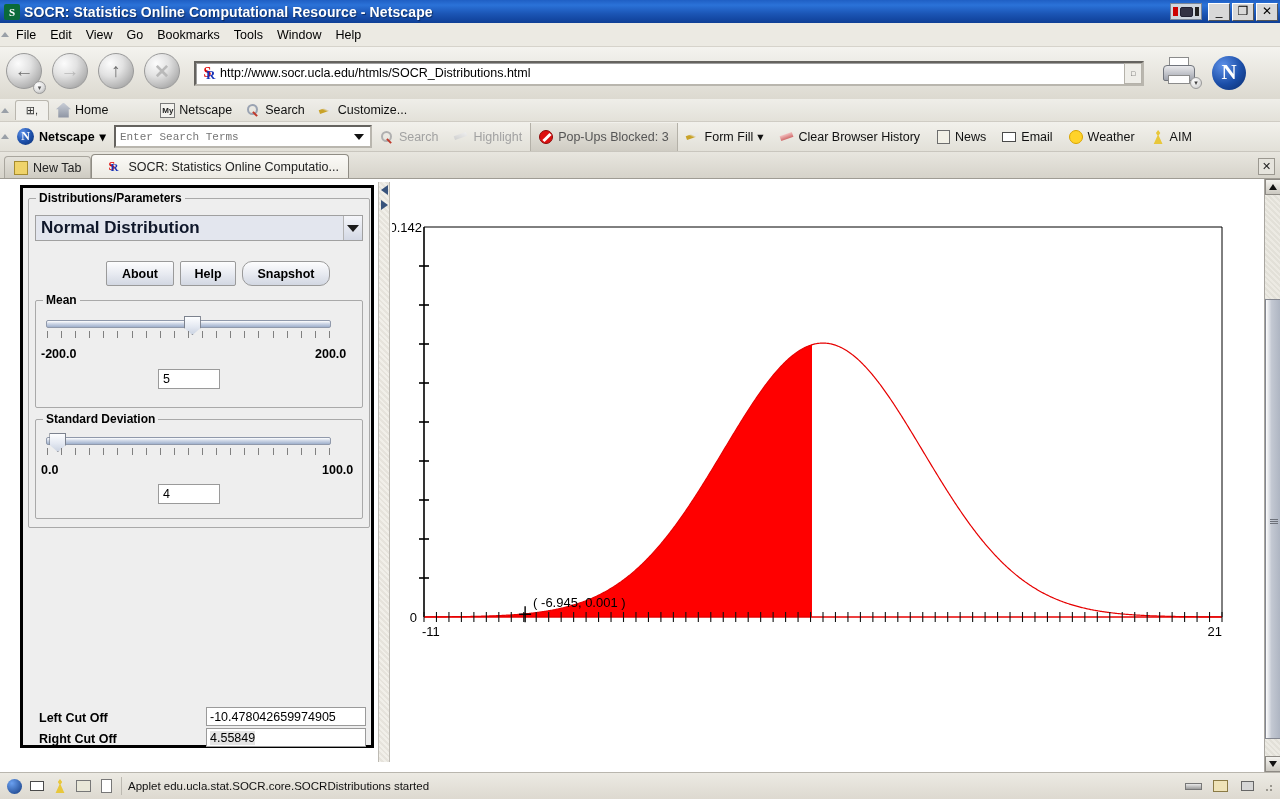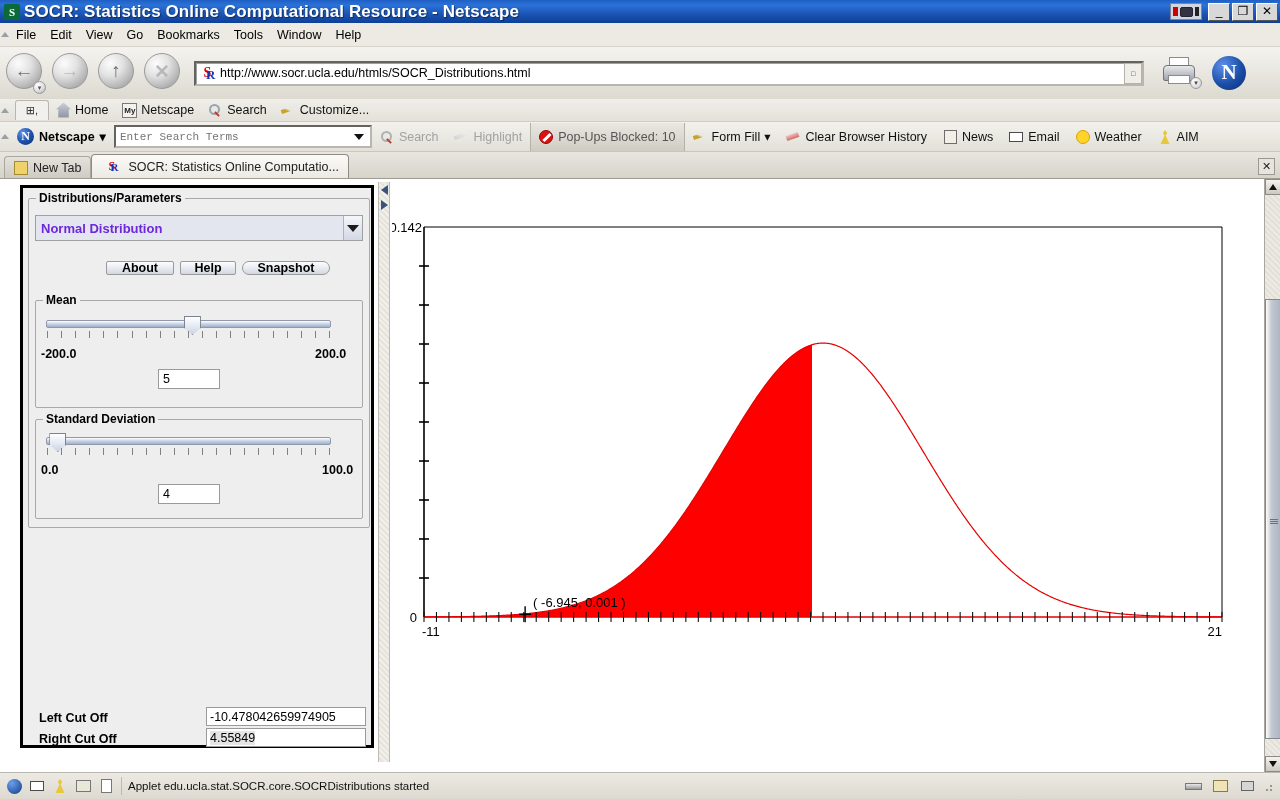--- a/index.html
+++ b/index.html
@@ -19,21 +19,21 @@
     background: linear-gradient(to bottom, #1f5fc4 0%, #2b72d8 22%, #1b55b5 60%, #0f3f96 100%);
     display: flex; align-items: center; color: #fff;
   }
   .tb-icon {
     width: 16px; height: 16px; margin: 0 4px 0 4px;
     background: #0a6a3a; border-radius: 2px;
     color: #fff; font-size: 11px; line-height: 16px; text-align: center;
     font-family: "Liberation Serif", serif; font-weight: bold;
   }
   .tb-title {
-    font-size: 17px; font-weight: bold; letter-spacing: 0.1px;
+    font-size: 14px; font-weight: bold; letter-spacing: 0.1px;
     text-shadow: 1px 1px 1px rgba(0,0,0,.45); white-space: nowrap;
   }
   .tb-right { margin-left: auto; display: flex; align-items: center; gap: 2px; padding-right: 2px; }
   .tb-tray {
     height: 17px; display: flex; align-items: center; gap: 2px;
     background: #cfd6de; border: 1px solid #7a8596; padding: 0 2px; margin-right: 4px;
   }
   .tray-dot { width: 5px; height: 9px; background: #c00; }
   .tray-cam { width: 13px; height: 10px; background: #334; border: 1px solid #223; border-radius: 2px; }
   .tray-bar { width: 4px; height: 9px; background: #222; }
@@ -111,21 +111,21 @@
     display: flex; align-items: center; border-bottom: 1px solid #cfccc4;
   }
   .pt-tabbtn {
     margin-left: 6px; width: 34px; height: 20px; background: #f1f0ec;
     border: 1px solid #b9b6ae; border-bottom: none; border-radius: 3px 3px 0 0;
     display: flex; align-items: center; justify-content: center; font-size: 11px; color: #333;
   }
   .pt-item { display: flex; align-items: center; gap: 4px; padding: 0 7px; font-size: 12.5px; color: #111; white-space: nowrap; }
   .ico16 { width: 15px; height: 15px; display: inline-block; position: relative; flex: 0 0 auto; }
   .home-ico { background: linear-gradient(#c8cdd6,#8d94a2); clip-path: polygon(50% 0,100% 45%,85% 45%,85% 100%,15% 100%,15% 45%,0 45%); }
-  .my-ico { background: #f3f2ee; border: 1px solid #7a7a7a; font-size: 8px; font-weight: bold; text-align: center; line-height: 13px; color: #222; }
+  .my-ico { background: #f3f2ee; border: 1px solid #7a7a7a; font-size: 8px; font-weight: bold; text-align: center; line-height: 13px; color: #222; margin-left: 38px; }
   .mag-ico { border: 2px solid #9aa3b2; border-radius: 50%; width: 11px; height: 11px; }
   .mag-ico::after { content:''; position: absolute; right: -2px; bottom: -2px; width: 6px; height: 2px; background: #c0392b; transform: rotate(45deg); }
   .pen-ico { background: linear-gradient(45deg,#c9a227 40%,#e8e8e8 60%); transform: rotate(-20deg); width: 13px; height: 4px; margin-top: 5px; }
 
   
   .stoolbar {
     position: absolute; left: 0; top: 122px; width: 1280px; height: 30px;
     background: linear-gradient(to bottom,#f2f1ec,#e2e0d8);
     display: flex; align-items: center; border-bottom: 1px solid #c9c6be;
   }
@@ -209,31 +209,31 @@
     position: absolute; left: 8px; top: 6px; width: 354px; height: 563px;
     background: #eeeeee; border: 3px solid #000000;
   }
   .jgroup { position: absolute; border: 1px solid #a9a9a9; border-radius: 2px; }
   .jgroup > legend, .grp-title {
     position: absolute; top: -8px; left: 7px; background: #eeeeee; padding: 0 3px;
     font-size: 12px; font-weight: bold; color: #000;
   }
   .jcombo {
     position: absolute; background: #e3e6ee; border: 1px solid #a0a0a0;
-    display: flex; align-items: center; font-size: 13px; color: #6d28d9; gap: 28px;
+    display: flex; align-items: center; font-size: 17px; color: #0f172a; gap: 28px;
   }
   .jcombo .lbl { padding-left: 5px; font-weight: bold; }
   .jcombo .arrowbox {
     margin-left: auto; width: 19px; height: 100%;
     background: linear-gradient(to bottom,#f5f6fa,#d3d8e4);
     border-left: 1px solid #b3b3b3; display: flex; align-items: center; justify-content: center;
   }
   .jcombo .arrowbox i { width:0;height:0;border-left:6px solid transparent;border-right:6px solid transparent;border-top:7px solid #1b1b1b; }
   .jbtn {
-    position: absolute; height: 14px; background: linear-gradient(to bottom,#fdfdfe,#e6e9f0 55%,#d2d7e2);
+    position: absolute; height: 25px; background: linear-gradient(to bottom,#fdfdfe,#e6e9f0 55%,#d2d7e2);
     border: 1px solid #9a9a9a; border-radius: 2px; font-size: 12.5px; font-weight: bold; color: #000;
     display: flex; align-items: center; justify-content: center;
   }
   .slider-track {
     position: absolute; height: 8px; border-radius: 2px;
     background: linear-gradient(to bottom,#ffffff,#cdd6e6 45%,#9fb0cc);
     border: 1px solid #9099ab;
   }
   .slider-knob {
     position: absolute; width: 17px; height: 19px;
@@ -399,21 +399,21 @@
       <span>Search</span>
     </div>
     <div class="st-item dim">
       <span class="ico16">
           <i class="pen-ico" style="position:absolute;left:0;background:linear-gradient(45deg,#cfcfcf,#efefef);"></i>
         </span>
       <span>Highlight</span>
     </div>
     <div class="popup-cell">
       <span class="noentry"></span>
-      <span>Pop-Ups Blocked: 10</span>
+      <span>Pop-Ups Blocked: 3</span>
     </div>
     <div class="st-item">
       <span class="ico16">
           <i class="pen-ico" style="position:absolute;left:0;"></i>
         </span>
       <span>Form Fill</span>
       <span>▾</span>
     </div>
     <div class="st-item">
       <span class="ico16">

